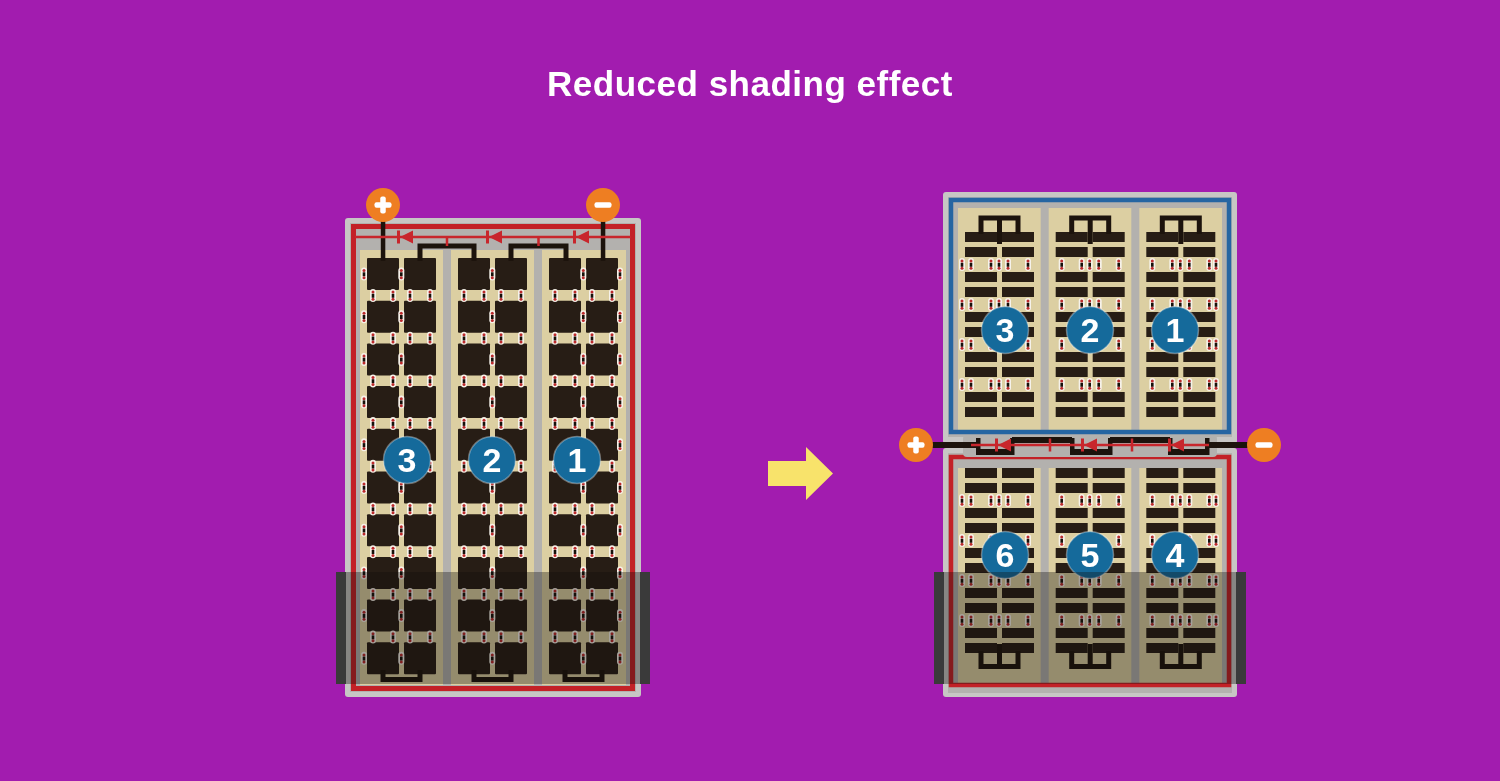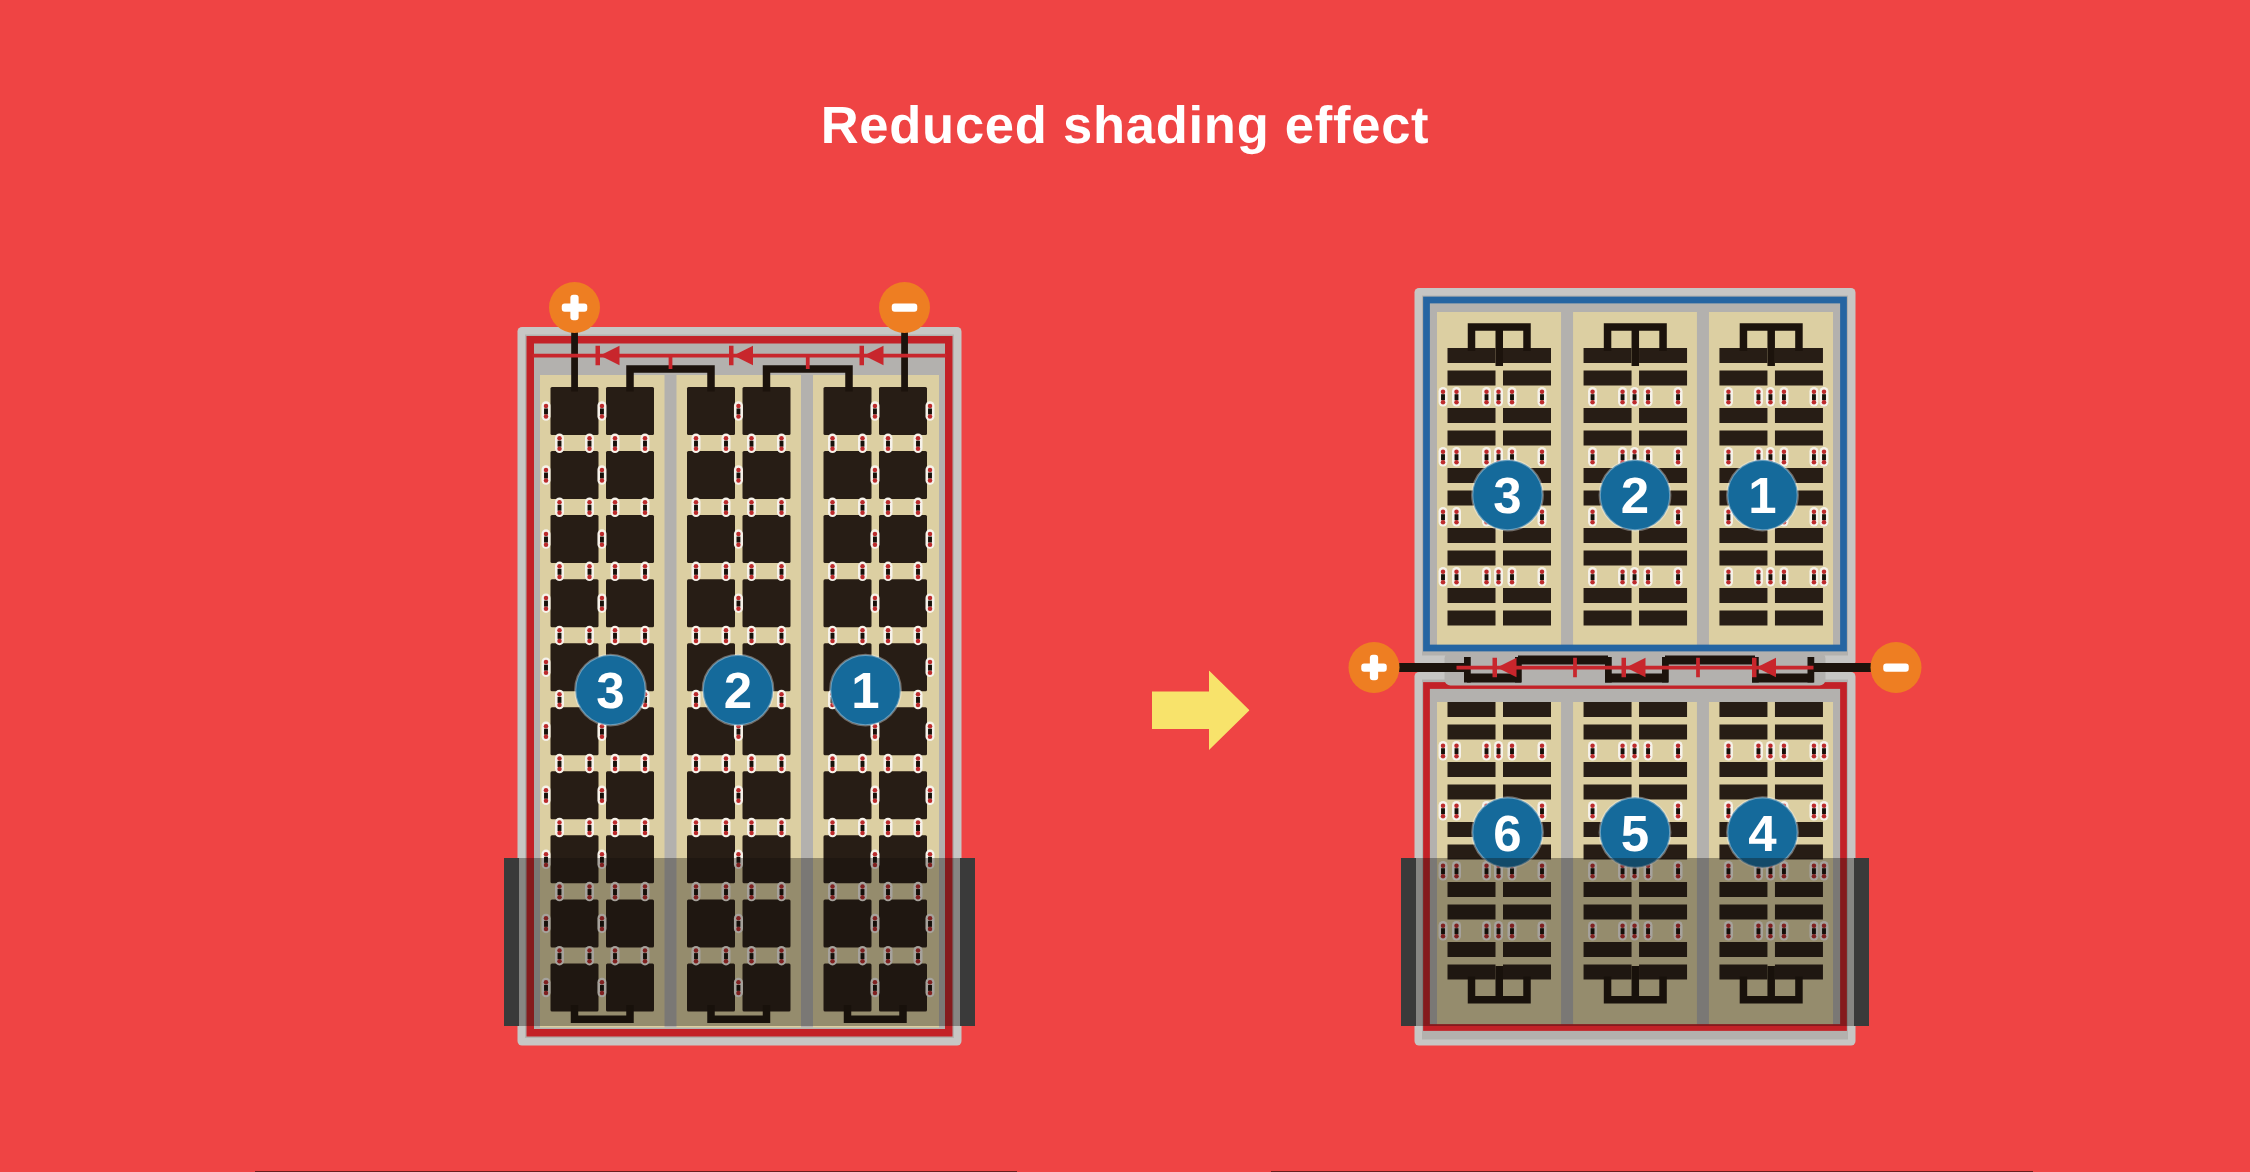--- a/index.html
+++ b/index.html
@@ -1,16 +1,16 @@
 <!DOCTYPE html>
 <html><head>
 <meta charset="utf-8">
 <style>
   html,body{margin:0;padding:0;background:#000;}
-  .stage{position:relative;width:1500px;height:781px;background:#ef4444;overflow:hidden;
+  .stage{position:relative;width:1500px;height:781px;background:#a21caf;overflow:hidden;
          font-family:"Liberation Sans",sans-serif;}
   .title{position:absolute;top:64px;left:0;width:100%;text-align:center;color:#fff;
          font-size:35px;font-weight:bold;letter-spacing:.5px;}
   .panel{position:absolute;}
   #left-panel{left:300px;top:173px;width:386px;height:530px;}
   #right-panel{left:893px;top:182px;width:394px;height:525px;}
   #transition-arrow{position:absolute;left:768px;top:447px;width:65px;height:53px;}
   svg{display:block;}
 </style>
 </head>

